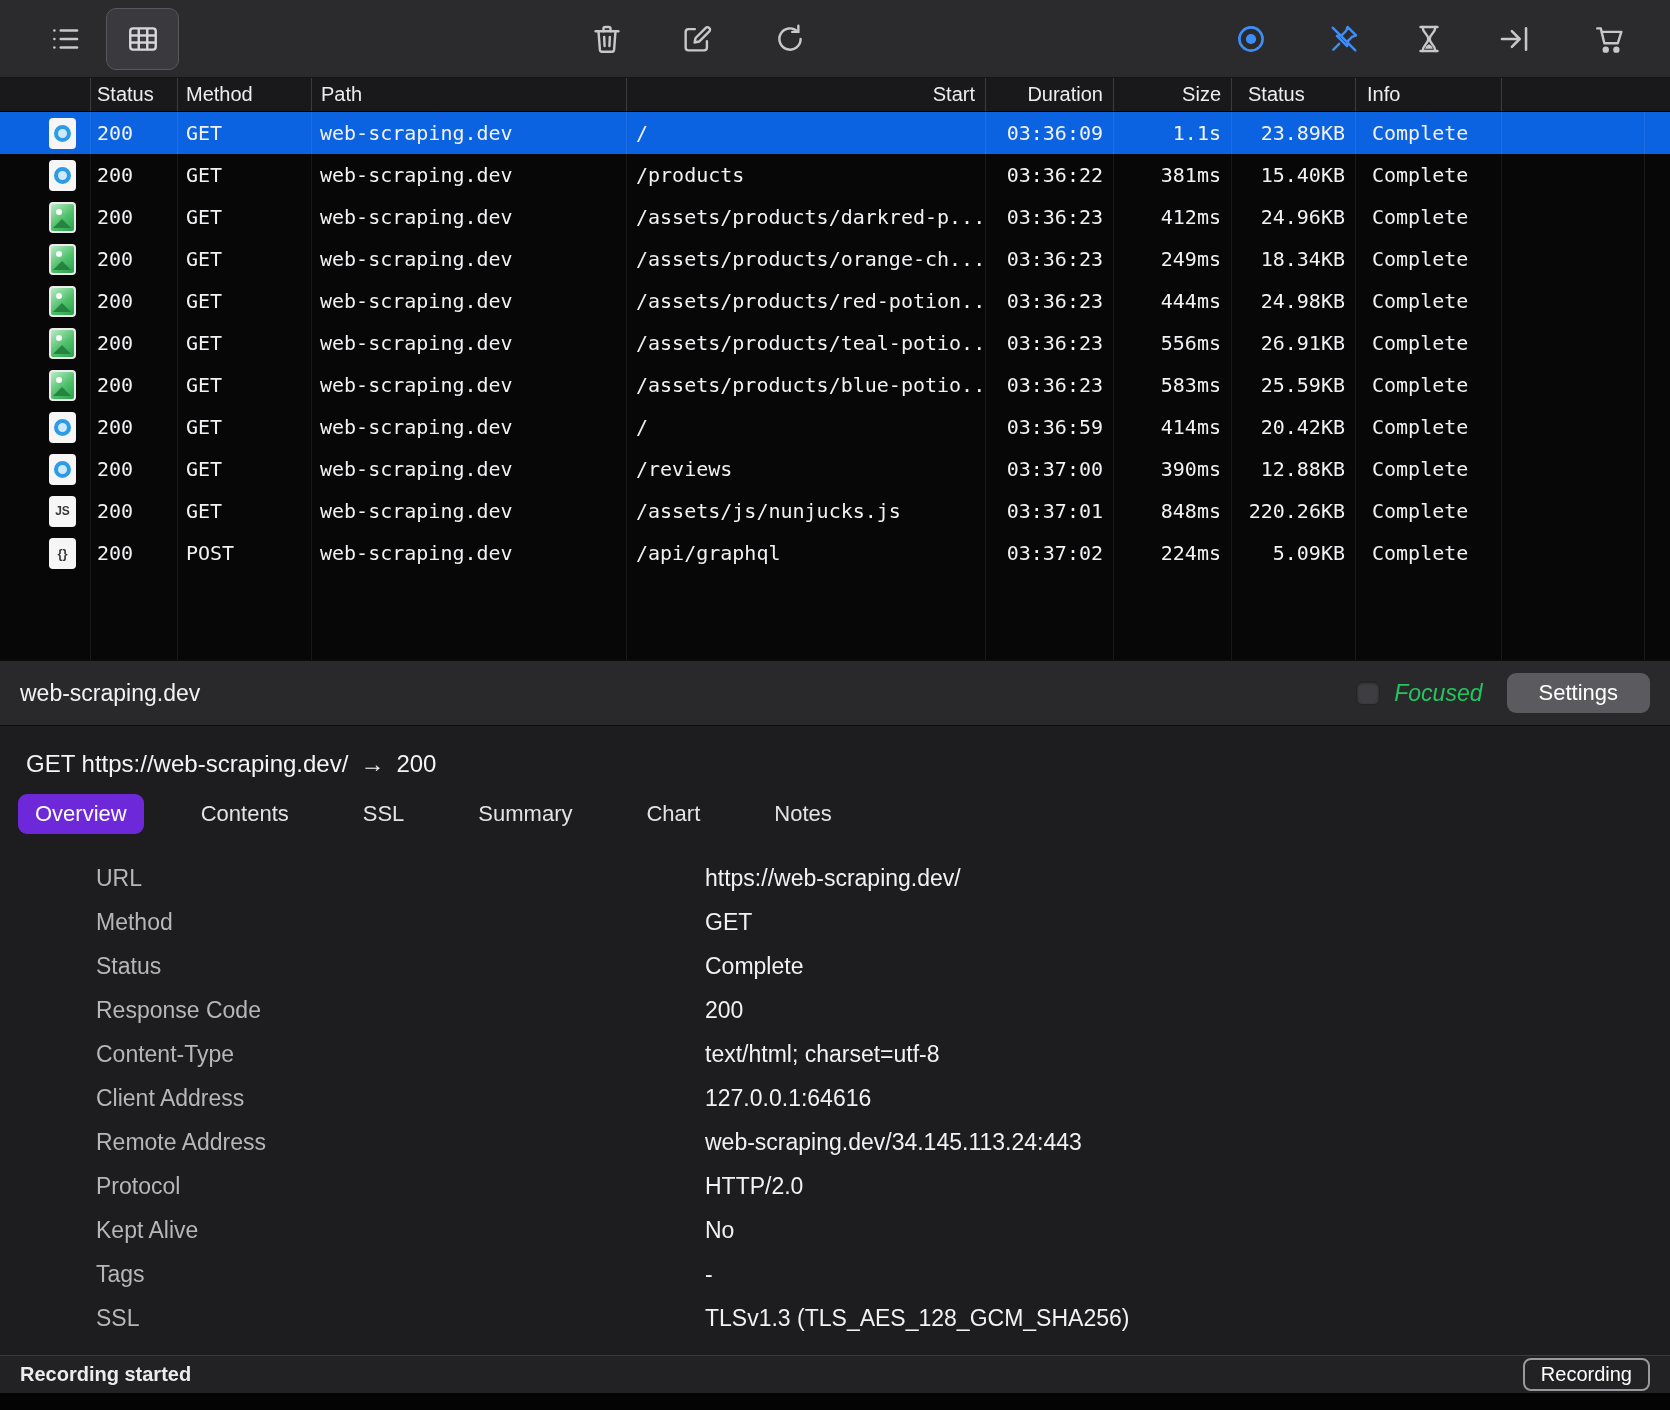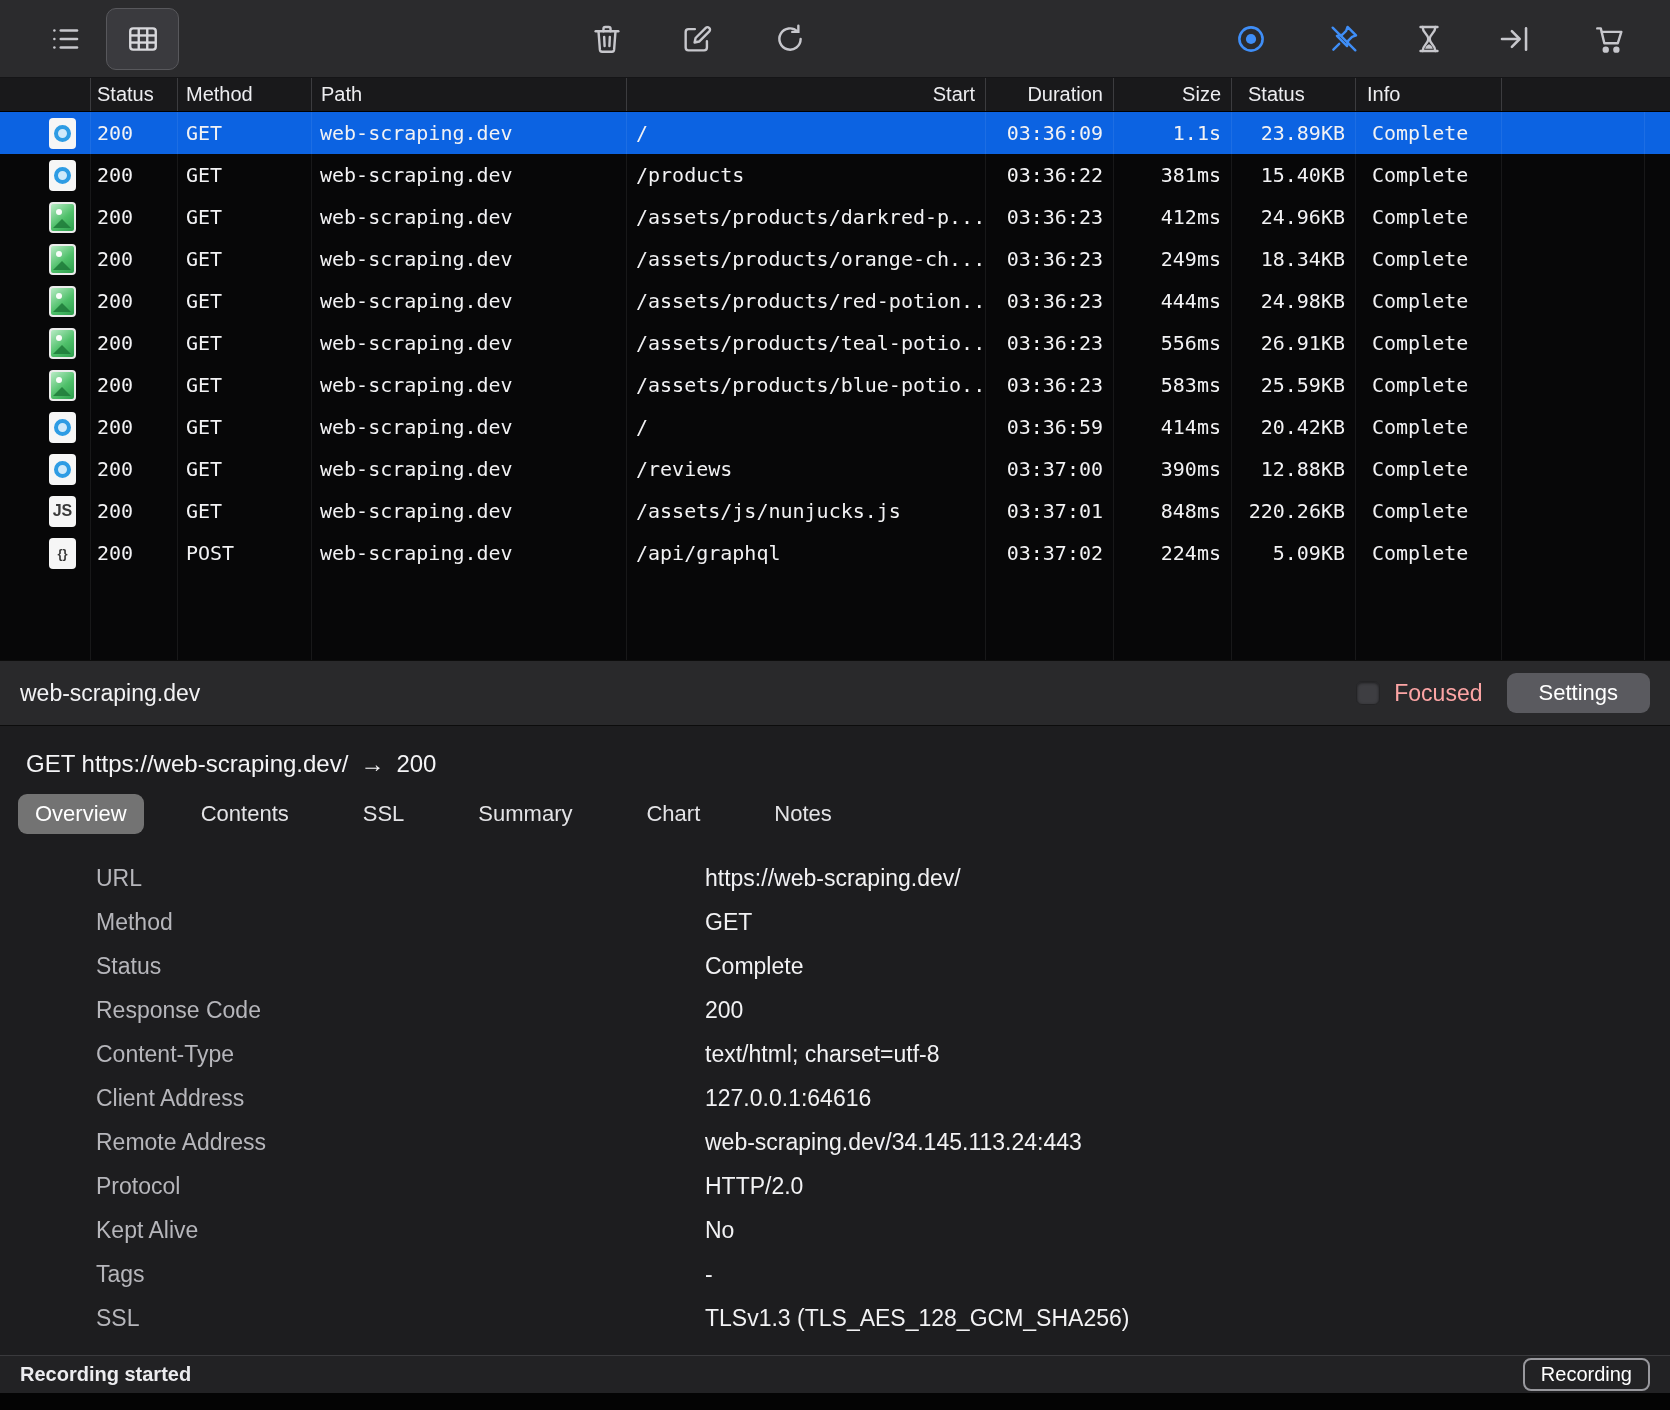--- a/index.html
+++ b/index.html
@@ -24,45 +24,45 @@
   .trow.selected { background:#0c63e2; }
   .tc { display:flex; align-items:center; border-right:1px solid rgba(255,255,255,0.07); overflow:hidden; white-space:nowrap; height:100%; }
   .grid-filler { flex:1; }
   .pl6 { padding-left:6px; } .pl8 { padding-left:8px; } .pl9 { padding-left:9px; }
   .pl11 { padding-left:11px; } .pl16 { padding-left:16px; }
   .ar { justify-content:flex-end; padding-right:10px; }
 
   
   .ric { width:27px; height:31px; border-radius:4px; background:#f6f6f6; margin-left:49px; position:relative;
          display:flex; align-items:center; justify-content:center; font-family:"Liberation Sans",sans-serif;
-         font-weight:bold; font-size:16px; color:#3a3a3a; flex:none; }
+         font-weight:bold; font-size:12px; color:#3a3a3a; flex:none; }
   .ric-doc::after { content:""; width:9px; height:9px; border-radius:50%; background:#cfe9fa; border:4px solid #2e9ce4; }
   .ric-img { background:linear-gradient(140deg,#b9ecc6 0%, #4fc06a 55%, #2d9e4d 100%); border:2px solid #ececec; }
   .ric-img::before { content:""; position:absolute; top:5px; left:5px; width:6px; height:6px; border-radius:50%; background:#fff; opacity:.95; }
   .ric-img::after { content:""; position:absolute; bottom:3px; left:2px; width:0; height:0;
                     border-left:9px solid transparent; border-right:9px solid transparent; border-bottom:9px solid #1f7a3a; opacity:.85; }
   .ric-json { font-size:13px; }
 
   
   .host-bar { height:66px; background:#29292b; border-top:1px solid #0c0c0c; border-bottom:1px solid #0c0c0c;
               display:flex; align-items:center; padding:0 20px; font-size:23px; color:#f2f2f4; flex:none; }
   .host-name { flex:1; }
   .checkbox { width:24px; height:24px; border-radius:6px; background:#3e3e42; border:1px solid #242426;
               box-shadow:inset 0 1px 3px rgba(0,0,0,.55); margin-right:14px; flex:none; }
-  .focused-label { color:#fca5a5; }
+  .focused-label { color:#22c55e;font-style:italic; }
   .settings-btn { margin-left:24px; background:#5a5a5f; border:none; border-radius:9px; color:#fff;
                   font-size:22px; padding:7px 32px; font-family:inherit; }
 
   
   .detail-pane { flex:1; background:#1d1d1f; overflow:hidden; }
   .request-line { padding:24px 0 6px 26px; font-size:24px; color:#f4f4f6; }
   .req-arrow { margin:0 12px; }
   .tabs { display:flex; gap:40px; padding:10px 0 4px 18px; align-items:center; }
   .tab { font-size:22px; color:#e3e3e6; padding:7px 17px; border-radius:9px; white-space:nowrap; }
-  .tab.active { background:#737373; color:#fff; }
+  .tab.active { background:#6d28d9; color:#fff; }
   .fields { margin-top:18px; }
   .field { height:44px; display:flex; align-items:center; font-size:23px; }
   .f-label { margin-left:96px; width:609px; color:#b6b6bb; flex:none; }
   .f-value { color:#f2f2f4; white-space:nowrap; }
 
   
   .status-bar { height:38px; background:#222224; border-top:1px solid #3a3a3d; display:flex; align-items:center;
                 padding:0 20px; flex:none; }
   .status-msg { flex:1; font-size:20px; color:#ececef; font-weight:bold; }
   .recording-badge { border:2px solid #98989d; border-radius:8px; padding:3px 16px; font-size:20px; color:#fff; }

